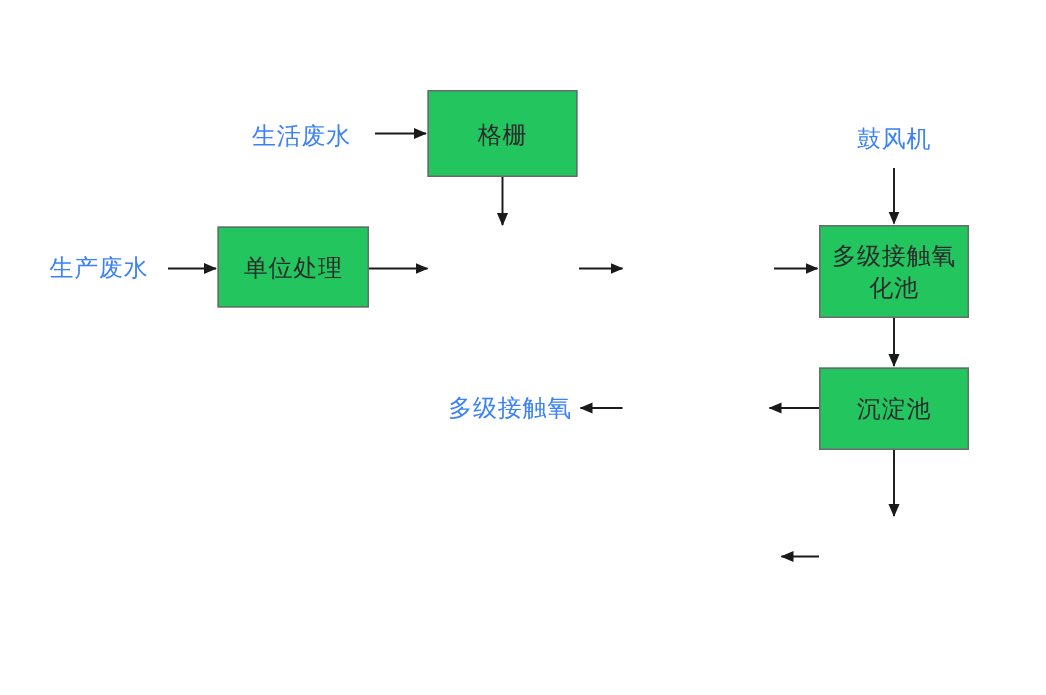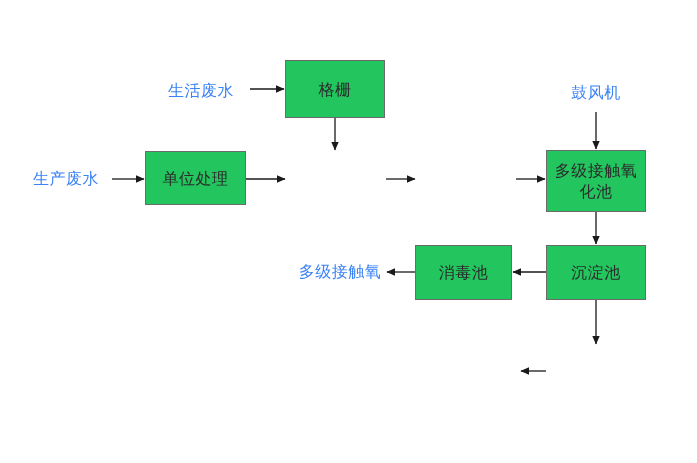--- a/index.html
+++ b/index.html
@@ -84,21 +84,20 @@
 
   <div class="node" style="left:145px; top:151px; width:101px; height:54px;">单位处理</div>
 
 
 
   <div class="node" style="left:546px; top:150px; width:100px; height:62px;">多级接触氧
 化池</div>
 
   <div class="node" style="left:546px; top:245px; width:100px; height:55px;">沉淀池</div>
 
-  <div class="node" style="left:415px; top:245px; width:97px; height:55px;">消毒池</div>
 
 
   <div class="freetext" style="left:155px; top:78px; width:92px; height:24px;">生活废水</div>
 
   <div class="freetext" style="left:20px; top:166px; width:92px; height:24px;">生产废水</div>
 
   <div class="freetext" style="left:560px; top:80px; width:72px; height:24px;">鼓风机</div>
 
   <div class="freetext" style="left:296px; top:259px; width:88px; height:24px;">多级接触氧</div>
 

